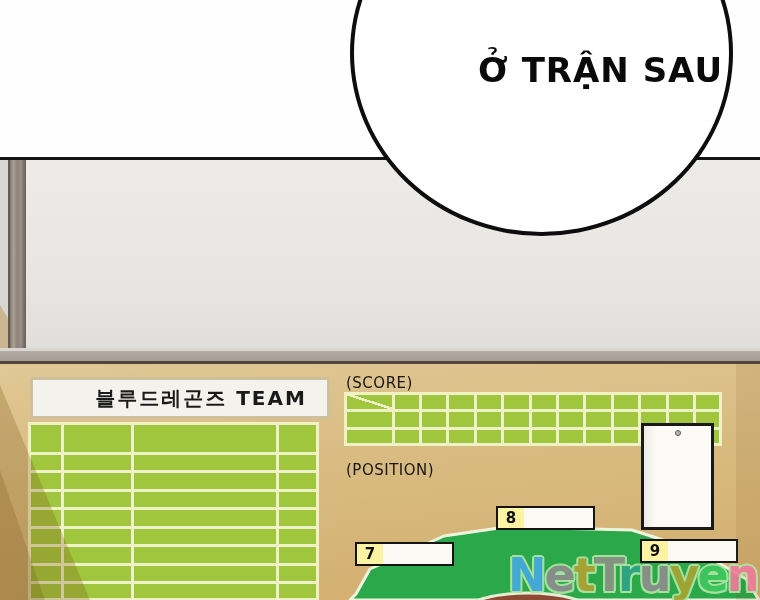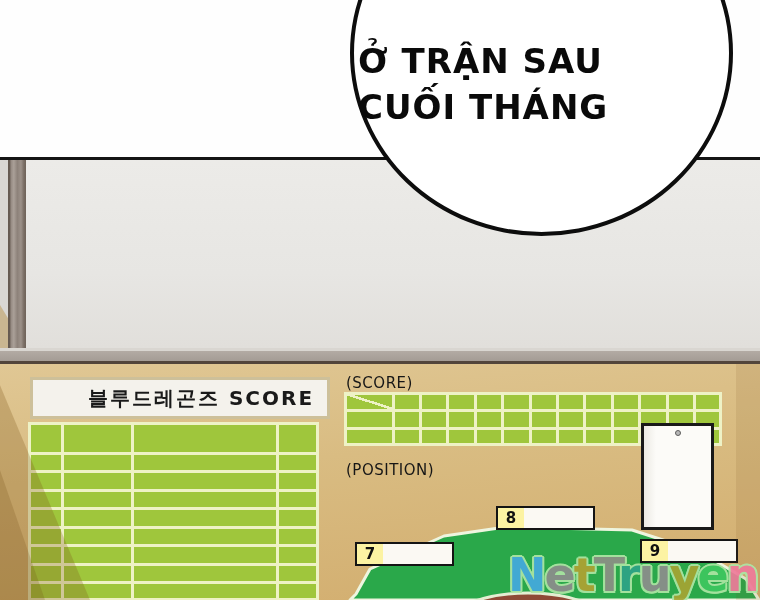--- a/index.html
+++ b/index.html
@@ -53,21 +53,21 @@
   
   #clipboard{left:641px;top:423px;width:73px;height:107px;background:linear-gradient(90deg,#eceae4 0%,#fcfbf8 18%,#fcfbf8 100%);
     border:3px solid #191919;box-sizing:border-box;z-index:5;}
   #clipboard-pin{position:absolute;left:31px;top:4px;width:6px;height:6px;border-radius:50%;background:#b7b7b7;border:1px solid #5d5d5d;box-sizing:border-box;}
 
   
   #watermark{left:508px;top:548px;z-index:20;white-space:nowrap;font-weight:700;font-size:46px;letter-spacing:-2px;opacity:0.92;}
 
   
   #speech-bubble{left:350px;top:-130px;width:375px;height:358px;background:#ffffff;border:4px solid #0d0d0d;border-radius:50%;z-index:10;}
-  #speech-text{left:358px;top:38px;width:365px;text-align:left;z-index:11;}
+  #speech-text{left:358px;top:47px;width:365px;text-align:right;z-index:11;}
   .speech-line{font-size:34px;line-height:46px;font-weight:800;color:#0a0a0a;letter-spacing:1px;}
 </style>
 </head>
 <body>
 
 <div id="panel">
 
   <div class="abs" id="top-white"></div>
   <div class="abs" id="wall"></div>
   <div class="abs" id="wall-top-line"></div>
@@ -76,21 +76,21 @@
   <div class="abs" id="wall-pillar"></div>
   <div class="abs" id="wall-sill-top"></div>
   <div class="abs" id="wall-sill"></div>
   <div class="abs" id="wall-sill-dark"></div>
   <div class="abs" id="floor"></div>
   <div class="abs" id="floor-shadow-1"></div>
   <div class="abs" id="floor-shadow-2"></div>
   <div class="abs" id="right-edge-shade"></div>
 
   <div class="abs" id="team-sign">
-    <div id="team-sign-text">블루드레곤즈 SCORE</div>
+    <div id="team-sign-text">블루드레곤즈 TEAM</div>
   </div>
 
   <svg class="abs" id="roster-grid" width="291" height="178" viewBox="0 0 291 178" shape-rendering="crispEdges">
       <rect x="0" y="0" width="291" height="178" fill="#9fc63c"></rect>
       <line x1="34" y1="0" x2="34" y2="178" stroke="#eef2c6" stroke-width="3"></line>
       <line x1="104" y1="0" x2="104" y2="178" stroke="#eef2c6" stroke-width="3"></line>
       <line x1="249" y1="0" x2="249" y2="178" stroke="#eef2c6" stroke-width="3"></line>
       <line x1="0" y1="31" x2="291" y2="31" stroke="#eef2c6" stroke-width="3"></line>
       <line x1="0" y1="49.5" x2="291" y2="49.5" stroke="#eef2c6" stroke-width="3"></line>
       <line x1="0" y1="68" x2="291" y2="68" stroke="#eef2c6" stroke-width="3"></line>
@@ -148,16 +148,15 @@
 
   <div class="abs" id="clipboard">
     <div id="clipboard-pin"></div>
   </div>
 
   <div class="abs" id="watermark"><span style="color: rgb(69, 170, 223); text-shadow: rgb(174, 230, 165) 2px 0px 0px, rgb(174, 230, 165) -2px 0px 0px, rgb(174, 230, 165) 0px 2px 0px, rgb(174, 230, 165) 0px -2px 0px, rgb(174, 230, 165) 1.5px 1.5px 0px, rgb(174, 230, 165) -1.5px 1.5px 0px, rgb(174, 230, 165) 1.5px -1.5px 0px, rgb(174, 230, 165) -1.5px -1.5px 0px;">N</span><span style="color: rgb(141, 141, 141); text-shadow: rgb(174, 230, 165) 2px 0px 0px, rgb(174, 230, 165) -2px 0px 0px, rgb(174, 230, 165) 0px 2px 0px, rgb(174, 230, 165) 0px -2px 0px, rgb(174, 230, 165) 1.5px 1.5px 0px, rgb(174, 230, 165) -1.5px 1.5px 0px, rgb(174, 230, 165) 1.5px -1.5px 0px, rgb(174, 230, 165) -1.5px -1.5px 0px;">e</span><span style="color: rgb(176, 162, 51); text-shadow: rgb(174, 230, 165) 2px 0px 0px, rgb(174, 230, 165) -2px 0px 0px, rgb(174, 230, 165) 0px 2px 0px, rgb(174, 230, 165) 0px -2px 0px, rgb(174, 230, 165) 1.5px 1.5px 0px, rgb(174, 230, 165) -1.5px 1.5px 0px, rgb(174, 230, 165) 1.5px -1.5px 0px, rgb(174, 230, 165) -1.5px -1.5px 0px;">t</span><span style="color: rgb(141, 144, 134); text-shadow: rgb(174, 230, 165) 2px 0px 0px, rgb(174, 230, 165) -2px 0px 0px, rgb(174, 230, 165) 0px 2px 0px, rgb(174, 230, 165) 0px -2px 0px, rgb(174, 230, 165) 1.5px 1.5px 0px, rgb(174, 230, 165) -1.5px 1.5px 0px, rgb(174, 230, 165) 1.5px -1.5px 0px, rgb(174, 230, 165) -1.5px -1.5px 0px;">T</span><span style="color: rgb(47, 163, 135); text-shadow: rgb(174, 230, 165) 2px 0px 0px, rgb(174, 230, 165) -2px 0px 0px, rgb(174, 230, 165) 0px 2px 0px, rgb(174, 230, 165) 0px -2px 0px, rgb(174, 230, 165) 1.5px 1.5px 0px, rgb(174, 230, 165) -1.5px 1.5px 0px, rgb(174, 230, 165) 1.5px -1.5px 0px, rgb(174, 230, 165) -1.5px -1.5px 0px;">r</span><span style="color: rgb(141, 141, 141); text-shadow: rgb(174, 230, 165) 2px 0px 0px, rgb(174, 230, 165) -2px 0px 0px, rgb(174, 230, 165) 0px 2px 0px, rgb(174, 230, 165) 0px -2px 0px, rgb(174, 230, 165) 1.5px 1.5px 0px, rgb(174, 230, 165) -1.5px 1.5px 0px, rgb(174, 230, 165) 1.5px -1.5px 0px, rgb(174, 230, 165) -1.5px -1.5px 0px;">u</span><span style="color: rgb(166, 164, 51); text-shadow: rgb(174, 230, 165) 2px 0px 0px, rgb(174, 230, 165) -2px 0px 0px, rgb(174, 230, 165) 0px 2px 0px, rgb(174, 230, 165) 0px -2px 0px, rgb(174, 230, 165) 1.5px 1.5px 0px, rgb(174, 230, 165) -1.5px 1.5px 0px, rgb(174, 230, 165) 1.5px -1.5px 0px, rgb(174, 230, 165) -1.5px -1.5px 0px;">y</span><span style="color: rgb(62, 199, 95); text-shadow: rgb(174, 230, 165) 2px 0px 0px, rgb(174, 230, 165) -2px 0px 0px, rgb(174, 230, 165) 0px 2px 0px, rgb(174, 230, 165) 0px -2px 0px, rgb(174, 230, 165) 1.5px 1.5px 0px, rgb(174, 230, 165) -1.5px 1.5px 0px, rgb(174, 230, 165) 1.5px -1.5px 0px, rgb(174, 230, 165) -1.5px -1.5px 0px;">e</span><span style="color: rgb(239, 123, 154); text-shadow: rgb(174, 230, 165) 2px 0px 0px, rgb(174, 230, 165) -2px 0px 0px, rgb(174, 230, 165) 0px 2px 0px, rgb(174, 230, 165) 0px -2px 0px, rgb(174, 230, 165) 1.5px 1.5px 0px, rgb(174, 230, 165) -1.5px 1.5px 0px, rgb(174, 230, 165) 1.5px -1.5px 0px, rgb(174, 230, 165) -1.5px -1.5px 0px;">n</span></div>
 
   <div class="abs" id="speech-bubble"></div>
   <div class="abs" id="speech-text">
     <div class="speech-line">Ở TRẬN SAU</div>
-    <div class="speech-line">CUỐI THÁNG</div>
   </div>
 
 </div>
 
 </body></html>

